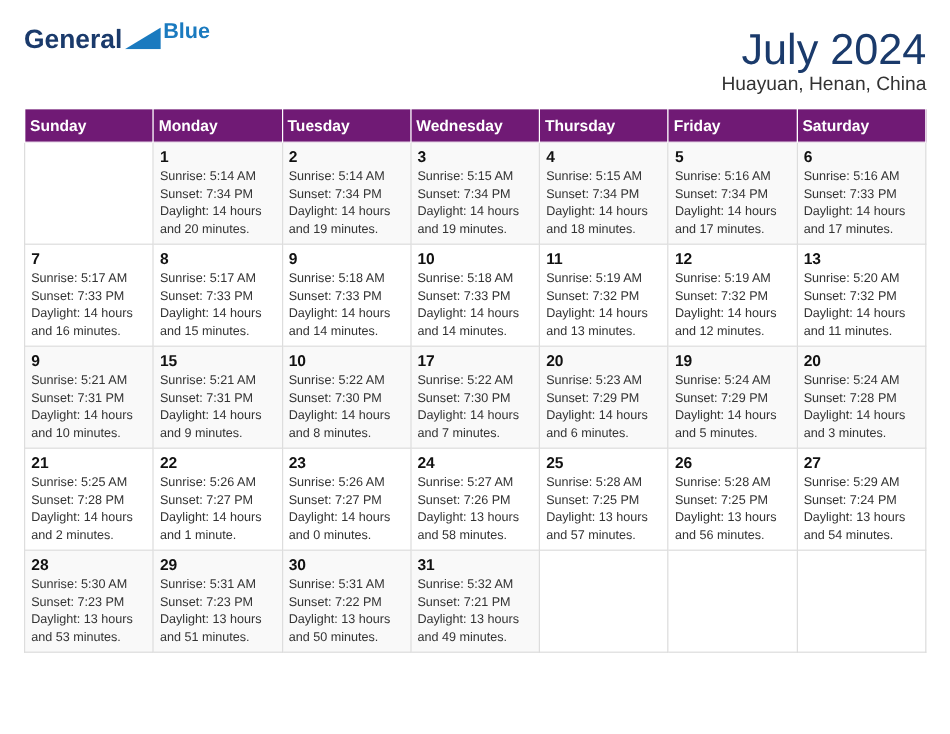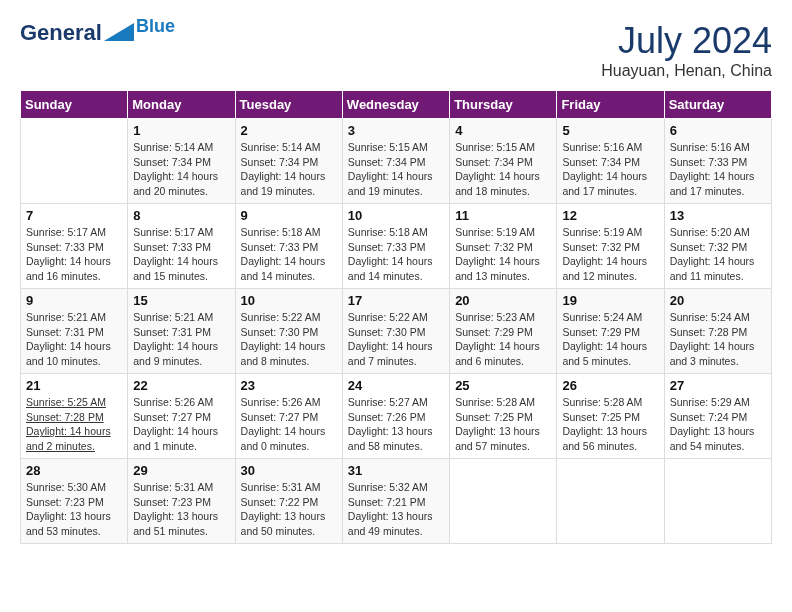--- a/index.html
+++ b/index.html
@@ -255,21 +255,21 @@
           <div class="day-number">20</div>
           <div class="day-info" style="white-space: pre-line;">Sunrise: 5:24 AM
 Sunset: 7:28 PM
 Daylight: 14 hours
 and 3 minutes.</div>
         </td>
       </tr>
       <tr>
         <td>
           <div class="day-number">21</div>
-          <div class="day-info" style="white-space: pre-line; text-decoration: underline;">Sunrise: 5:25 AM
+          <div class="day-info" style="white-space: pre-line;">Sunrise: 5:25 AM
 Sunset: 7:28 PM
 Daylight: 14 hours
 and 2 minutes.</div>
         </td>
         <td>
           <div class="day-number">22</div>
           <div class="day-info" style="white-space: pre-line;">Sunrise: 5:26 AM
 Sunset: 7:27 PM
 Daylight: 14 hours
 and 1 minute.</div>

